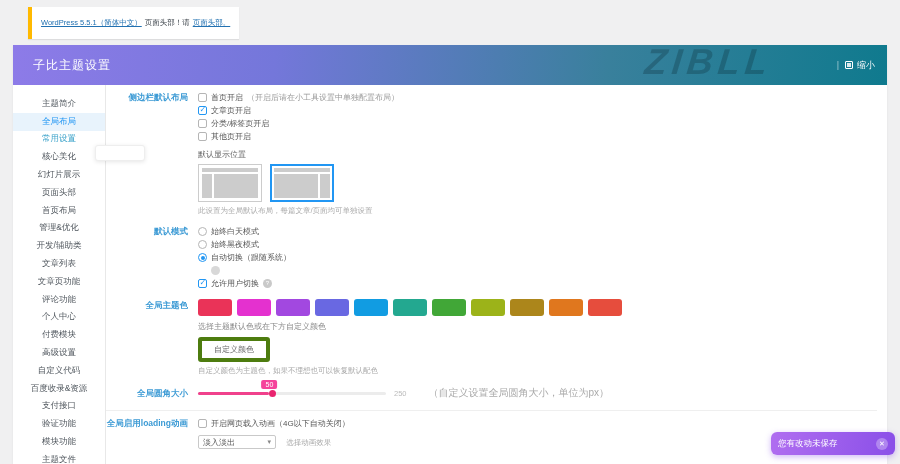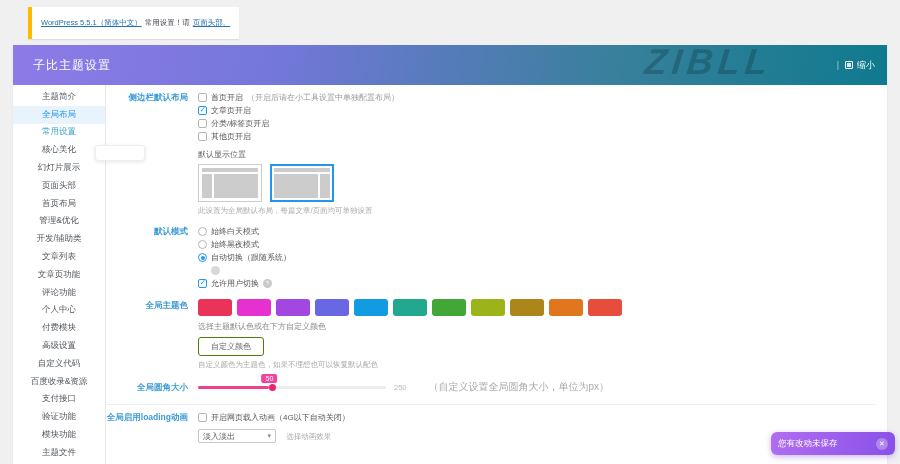--- a/index.html
+++ b/index.html
@@ -44,21 +44,21 @@
     display:flex; align-items:center; gap:4px;
     color:#fff; font-size:9px; cursor:pointer;
   }
   .shrink .bar { opacity:.55; margin-right:2px; }
   .shrink-icon { width:8px; height:8px; border:1px solid #fff; border-radius:1px; display:inline-block; position:relative; }
   .shrink-icon:after { content:""; position:absolute; left:1px; top:1px; width:4px; height:4px; background:rgba(255,255,255,.85); }
 
   .panel-body { display:flex; height:379px; position:relative; }
 
   
-  .sidebar { width:93px; border-right:1px solid #e8e8e8; padding-top:3px; flex:none; }
+  .sidebar { width:93px; border-right:1px solid #e8e8e8; padding-top:10px; flex:none; }
   .side-item {
     height:17.8px; display:flex; align-items:center; justify-content:center;
     font-size:8.5px; color:#50575e; cursor:pointer; white-space:nowrap;
   }
   .side-item.active { background:#e8f3fc; color:#2196f3; }
   .side-item.accent { color:#36a0c9; }
   .tooltip-popup {
     position:absolute; left:82px; top:60px; width:50px; height:16px;
     background:#fff; border:1px solid #eee; border-radius:3px;
     box-shadow:0 1px 4px rgba(0,0,0,.10); z-index:5;
@@ -92,21 +92,21 @@
   .t-col { width:10px; background:#ccc; }
   .t-main { flex:1; background:#ccc; }
 
   .mode-icon { width:9px; height:9px; border-radius:50%; background:#d8d8d8; margin:2px 0 2px 13px; }
   .help-icon { width:9px; height:9px; border-radius:50%; background:#c9c9c9; color:#fff; font-size:6px; line-height:9px; text-align:center; flex:none; }
 
   .swatches { display:flex; gap:5px; }
   .swatch { width:34px; height:17px; border-radius:3px; cursor:pointer; }
   .color-hint { margin-top:5px; color:#888; }
   .custom-btn {
-    margin-top:5px; display:inline-block; border:1px solid #4d7c0f; border-radius:3px;
+    margin-top:5px; display:inline-block; border:4px solid #4d7c0f; border-radius:3px;
     background:#fff; font-size:8px; color:#666; padding:3px 12px; cursor:pointer;
   }
 
   .slider-row { align-items:center; }
   .slider-wrap { display:flex; align-items:center; gap:8px; height:16px; }
   .slider { position:relative; width:188px; height:3px; background:#ececec; border-radius:2px; cursor:pointer; }
   .slider-fill { position:absolute; left:0; top:0; height:3px; width:38%; background:#f0418c; border-radius:2px; }
   .slider-thumb { position:absolute; left:38%; top:-2px; width:7px; height:7px; border-radius:50%; background:#e9246f; }
   .slider-badge {
     position:absolute; left:38%; top:-12px; transform:translateX(-50%);
@@ -144,21 +144,21 @@
   }
   .btn { height:20px; border:none; border-radius:10px; color:#fff; font-size:8.5px; padding:0 10px; cursor:pointer; font-family:inherit; }
   .btn-save { background:linear-gradient(135deg,#6d9bf5,#3e6fe0); box-shadow:0 2px 6px rgba(62,111,224,.5); }
   .btn-reset { background:linear-gradient(135deg,#f87f5e,#e34b2c); box-shadow:0 2px 6px rgba(227,75,44,.5); }
 </style>
 </head>
 <body>
 
 <div class="wp-notice">
   <a>WordPress 5.5.1（简体中文）</a>
-  <span class="mid">常用设置！请</span>
+  <span class="mid">页面头部！请</span>
   <a>页面头部。</a>
 </div>
 
 <div class="panel">
   <div class="panel-header">
     <div class="panel-title">子比主题设置</div>
     <div class="watermark">ZIBLL</div>
     <div class="shrink">
       <span class="bar">|</span>
       <span class="shrink-icon"></span>

